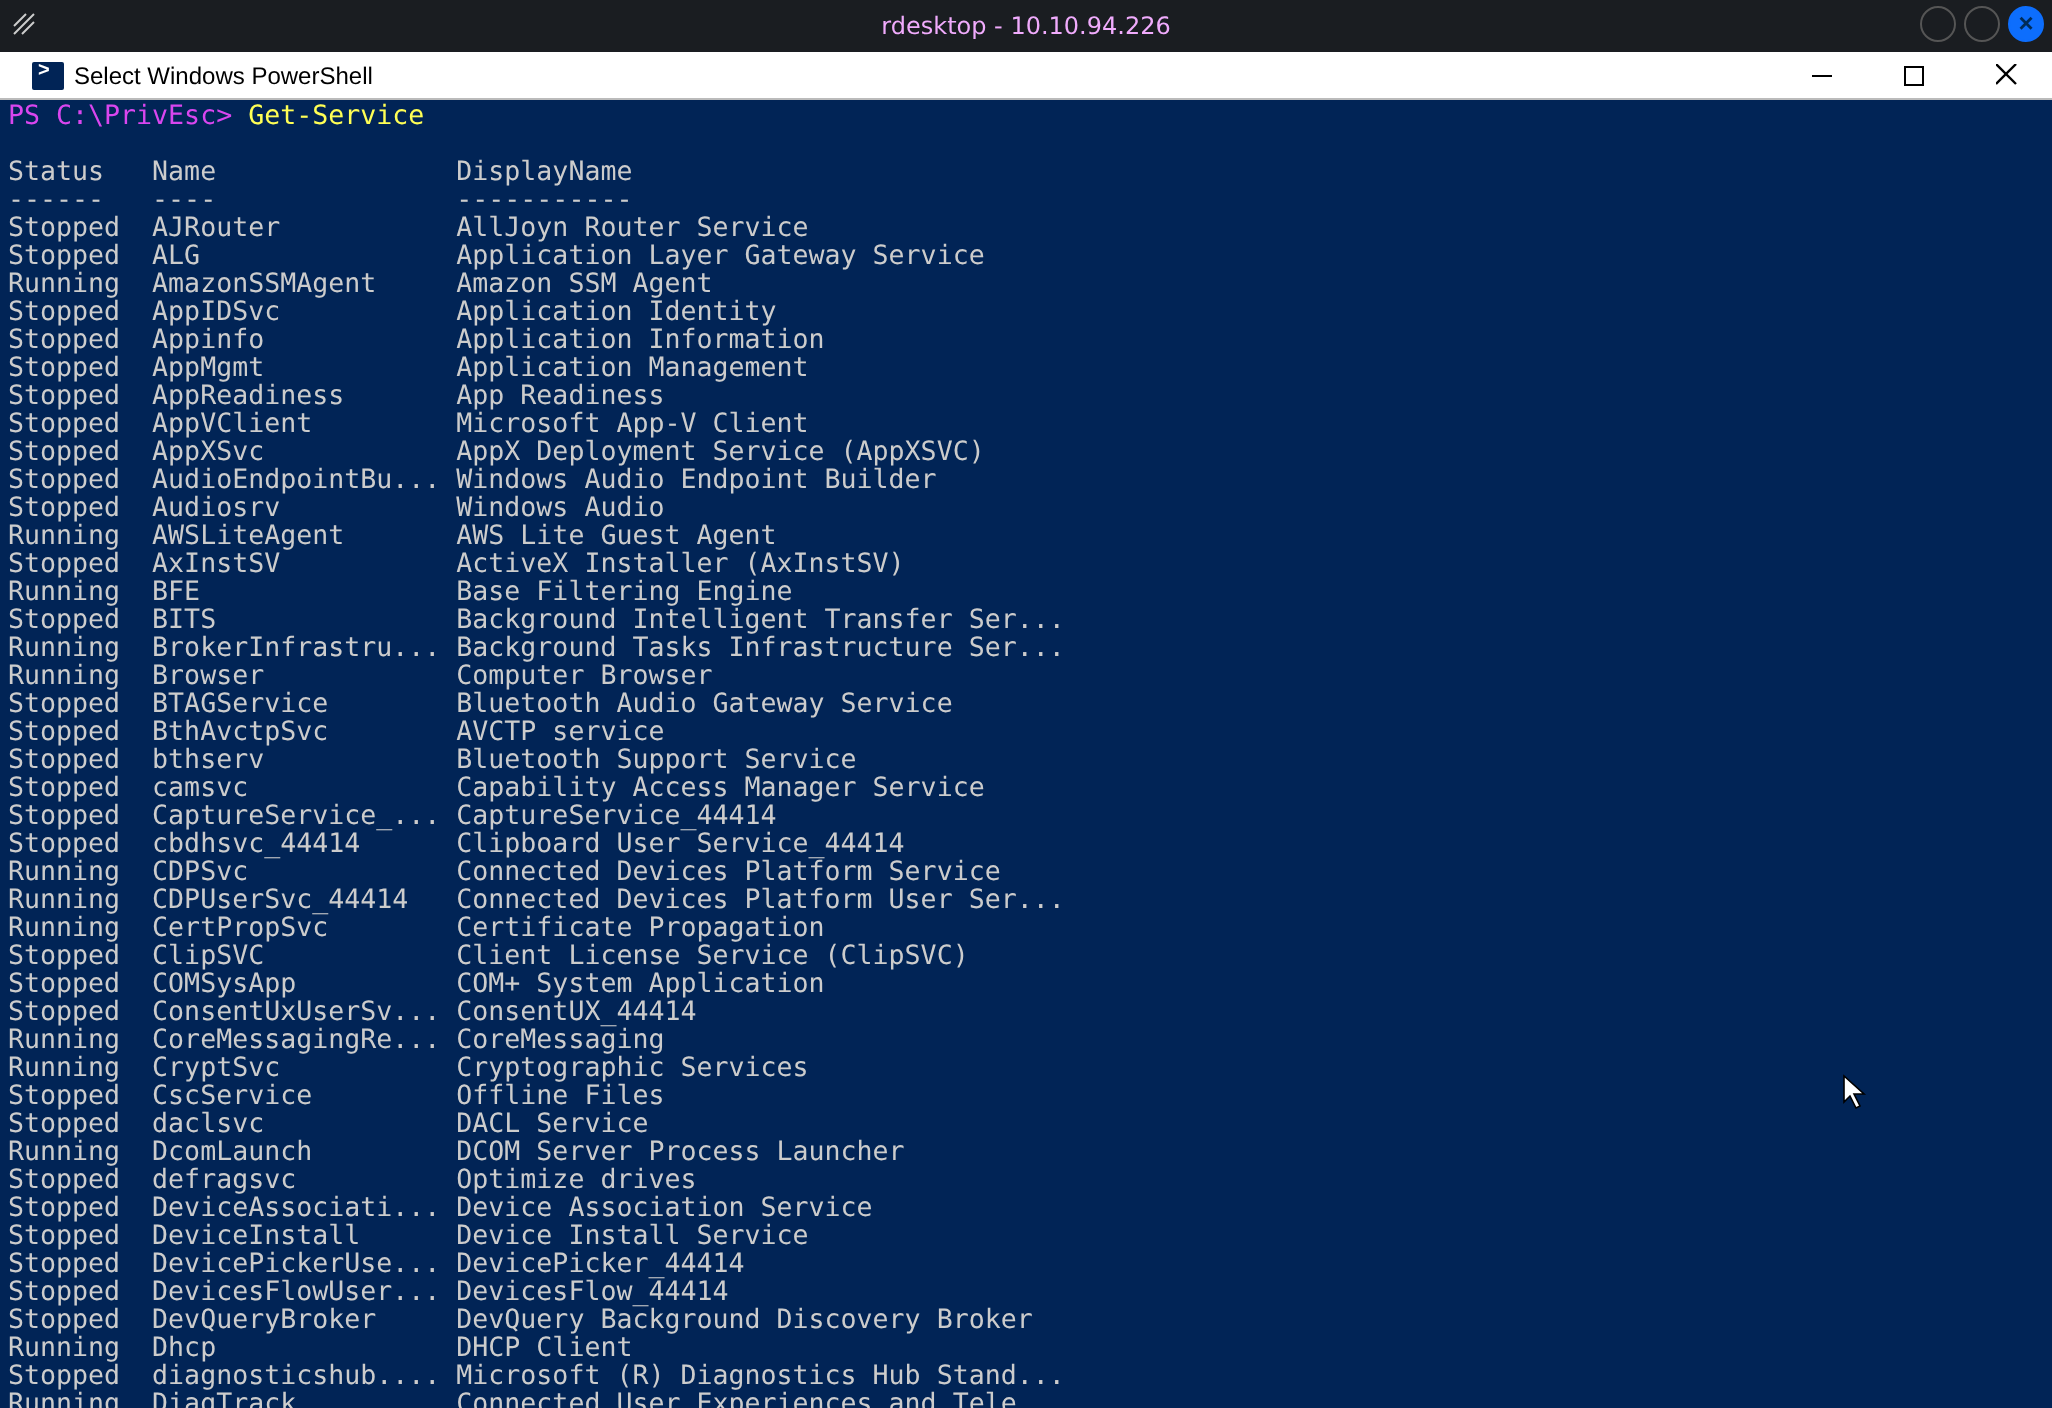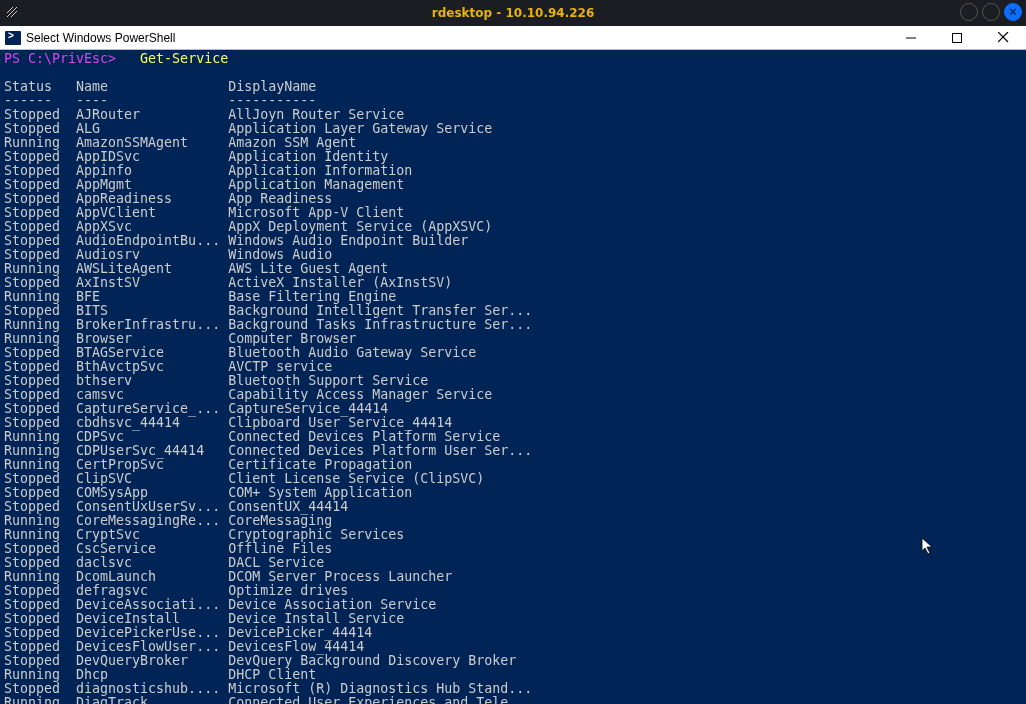--- a/index.html
+++ b/index.html
@@ -20,24 +20,24 @@
     position: relative;
   }
   .outer-titlebar .resize {
     position: absolute;
     left: 6px;
     top: 6px;
     font-size: 12px;
     color: #e8e8e8;
   }
   .outer-title {
-    color: #eab308;
+    color: #f0abfc;
     font-family: "DejaVu Sans", sans-serif;
     font-size: 12px;
-    font-weight: bold;
+    font-weight: normal;
   }
   .outer-buttons {
     position: absolute;
     right: 4px;
     top: 3px;
     display: flex;
     gap: 4px;
   }
   .circle-btn {
     width: 18px;
@@ -60,20 +60,21 @@
     font-weight: bold;
     line-height: 1;
   }
   .win-titlebar {
     height: 24px;
     background: #ffffff;
     display: flex;
     align-items: center;
     border-bottom: 1px solid #bbb;
     font-family: "Segoe UI", sans-serif;
+    padding-left: 11px;
   }
   .ps-icon {
     width: 16px;
     height: 14px;
     margin: 0 5px;
     background: #012456;
     position: relative;
     border-radius: 1px;
   }
   .ps-icon::after {
@@ -109,21 +110,21 @@
     height: 654px;
     padding: 2px 4px;
     font-size: 13.3px;
     line-height: 14px;
     color: #cccccc;
     white-space: pre;
     overflow: hidden;
     font-family: "Consolas", "Lucida Console", monospace;
   }
   .prompt { color: #d946ef; }
-  .cmd { color: #ffff55; margin-left: 16px; }
+  .cmd { color: #ffff55; }
   .cursor-arrow {
     position: absolute;
     left: 921px;
     top: 537px;
     width: 16px;
     height: 20px;
     pointer-events: none;
   }
 </style>
 </head>

